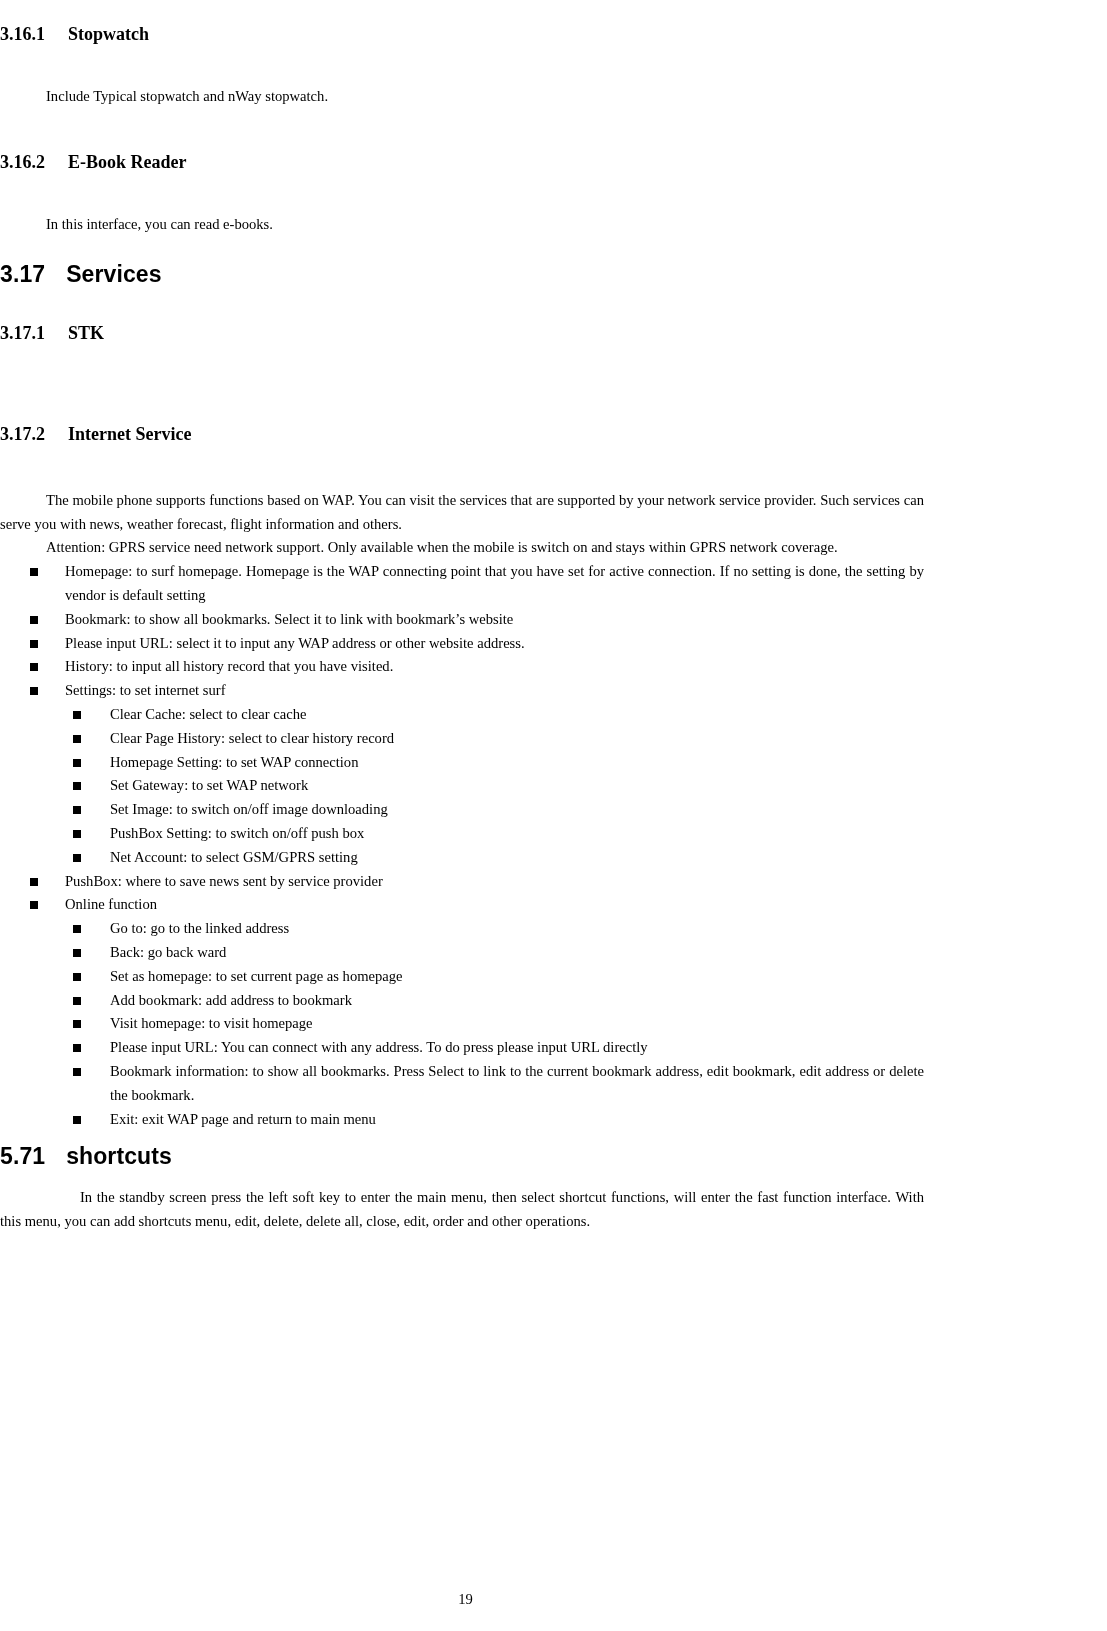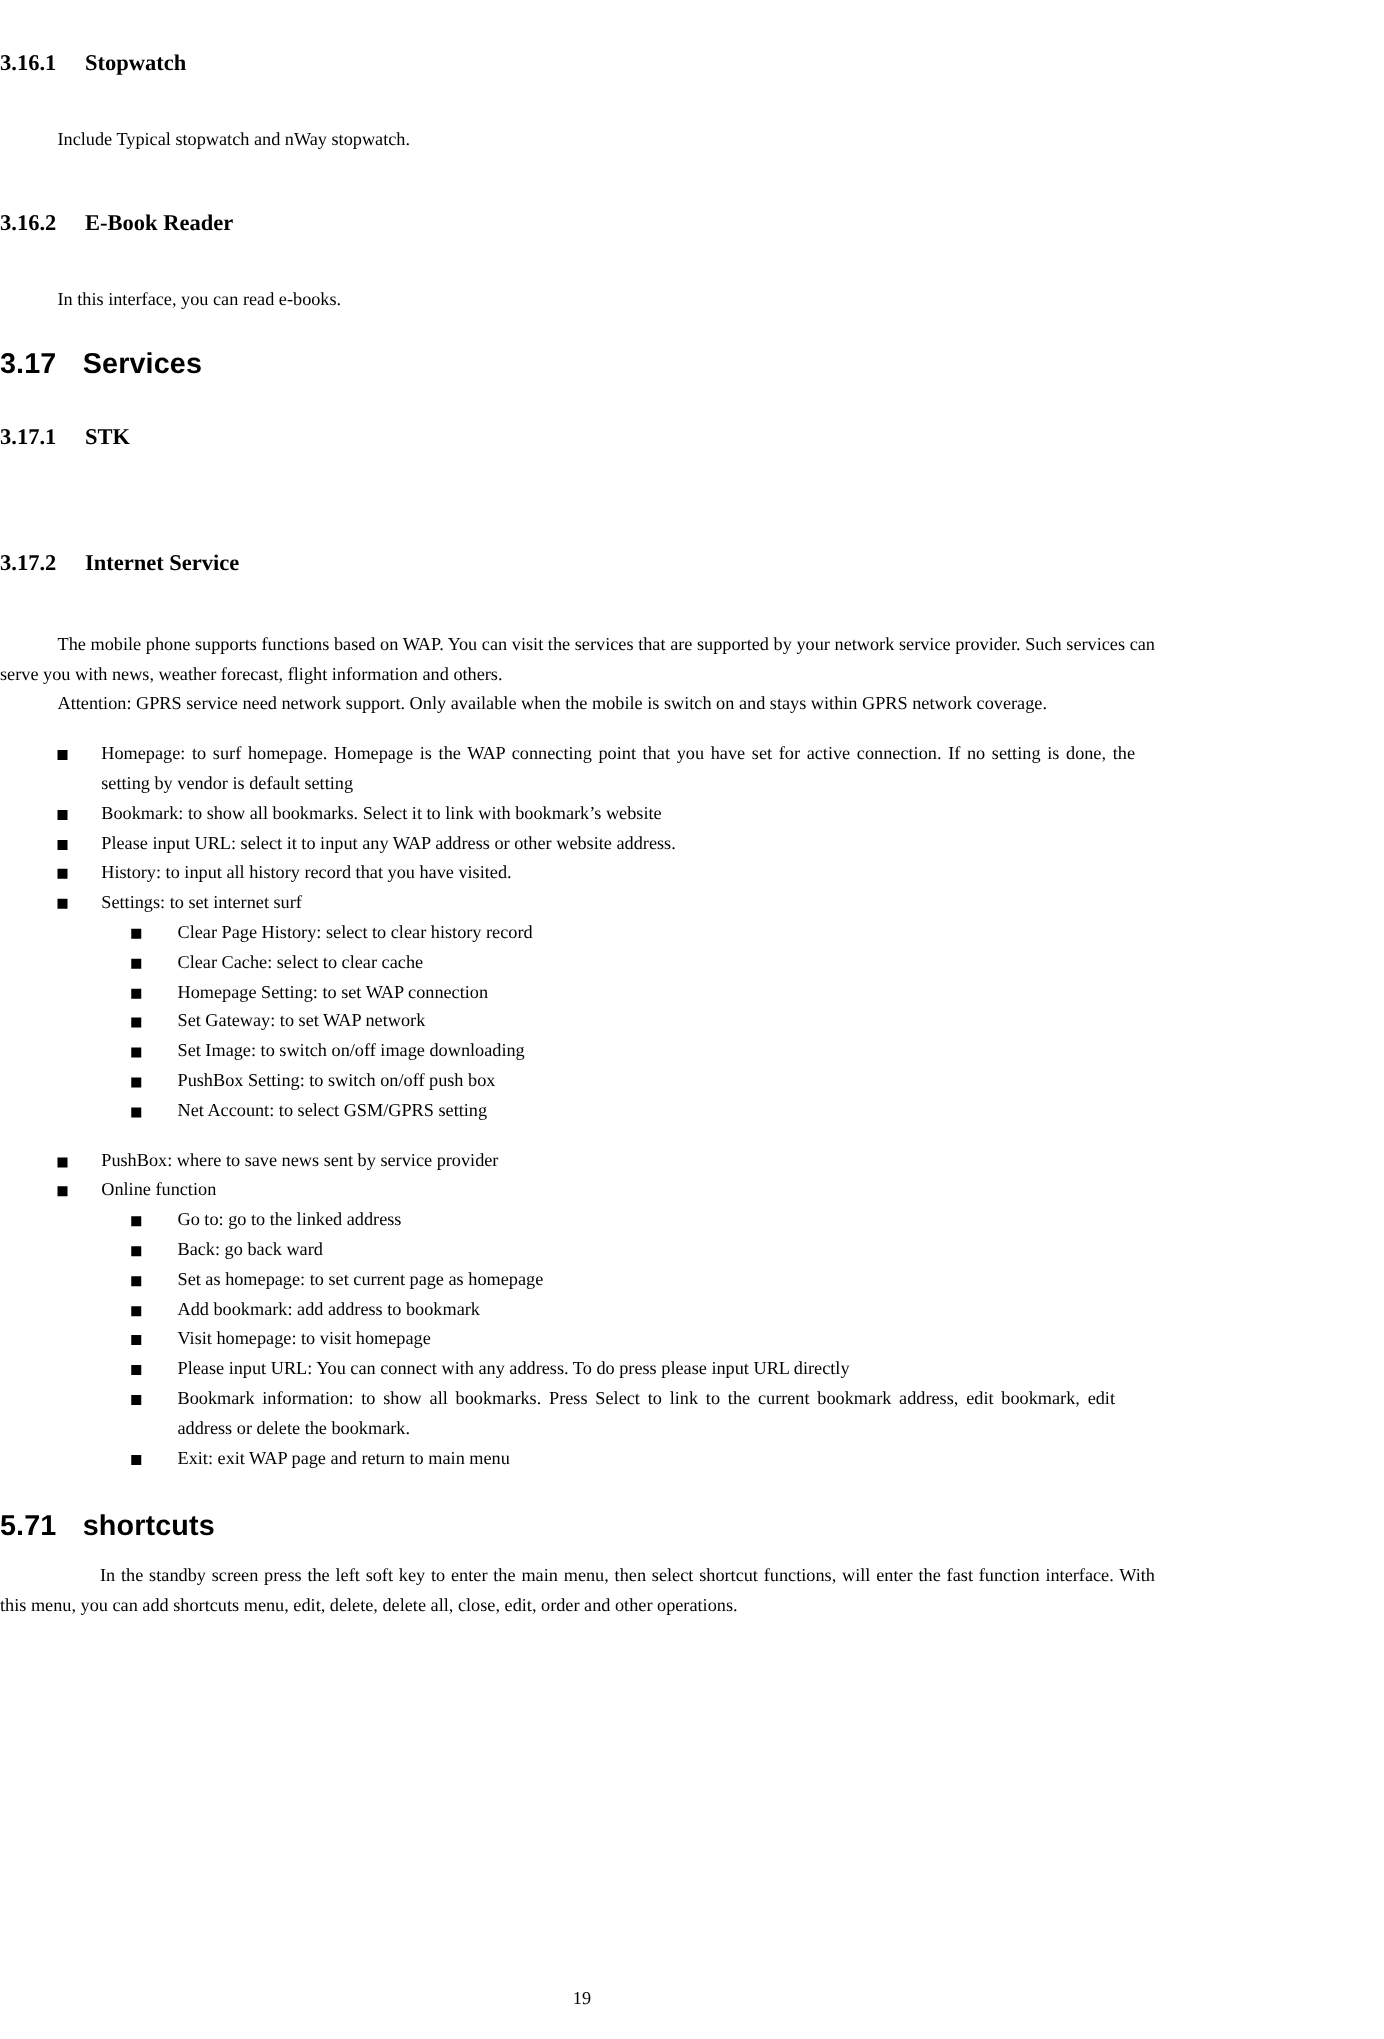--- a/index.html
+++ b/index.html
@@ -18,21 +18,21 @@
     width: 1107px;
     height: 1631px;
     margin: 0 auto;
     background: #ffffff;
     overflow: hidden;
     box-sizing: border-box;
   }
   .content {
     position: absolute;
     left: 0;
-    top: 16px;
+    top: 0;
     width: 970px;
     padding: 0 46px 0 0;
     box-sizing: border-box;
   }
 
   
   .h2 {
     font-family: "Liberation Sans", "DejaVu Sans", sans-serif;
     font-weight: bold;
     font-size: 23px;
@@ -72,21 +72,21 @@
   .para.indent-lg { text-indent: 80px; }
   .para.plain-indent {
     padding-left: 46px;
     text-indent: 0;
     text-align: left;
   }
 
   
   ul.bullets {
     list-style: none;
-    margin: 16px;
+    margin: 0;
     padding: 0;
   }
   ul.bullets > li {
     position: relative;
     font-size: 14.6px;
     line-height: 23.8px;
     text-align: justify;
     text-justify: inter-word;
     color: #000;
   }
@@ -189,22 +189,22 @@
     <p class="para plain-indent">Attention: GPRS service need network support. Only available when the mobile is switch on and stays within GPRS network coverage.</p>
 
     <ul class="bullets lvl1" id="is-list">
         <li><span class="bullet"></span><span>Homepage: to surf homepage. Homepage is the WAP connecting point that you have set for active connection. If no setting is done, the setting by vendor is default setting</span></li>
         <li><span class="bullet"></span><span>Bookmark: to show all bookmarks. Select it to link with bookmark’s website</span></li>
         <li><span class="bullet"></span><span>Please input URL: select it to input any WAP address or other website address.</span></li>
         <li><span class="bullet"></span><span>History: to input all history record that you have visited.</span></li>
         <li><span class="bullet"></span><span>Settings: to set internet surf</span></li>
         <li style="padding: 0px;">
           <ul class="bullets lvl2">
+            <li><span class="bullet"></span><span>Clear Cache: select to clear cache</span></li>
             <li><span class="bullet"></span><span>Clear Page History: select to clear history record</span></li>
-            <li><span class="bullet"></span><span>Clear Cache: select to clear cache</span></li>
             <li><span class="bullet"></span><span>Homepage Setting: to set WAP connection</span></li>
             <li><span class="bullet"></span><span>Set Gateway: to set WAP network</span></li>
             <li><span class="bullet"></span><span>Set Image: to switch on/off image downloading</span></li>
             <li><span class="bullet"></span><span>PushBox Setting: to switch on/off push box</span></li>
             <li><span class="bullet"></span><span>Net Account: to select GSM/GPRS setting</span></li>
           </ul>
         </li>
         <li><span class="bullet"></span><span>PushBox: where to save news sent by service provider</span></li>
         <li><span class="bullet"></span><span>Online function</span></li>
         <li style="padding: 0px;">

